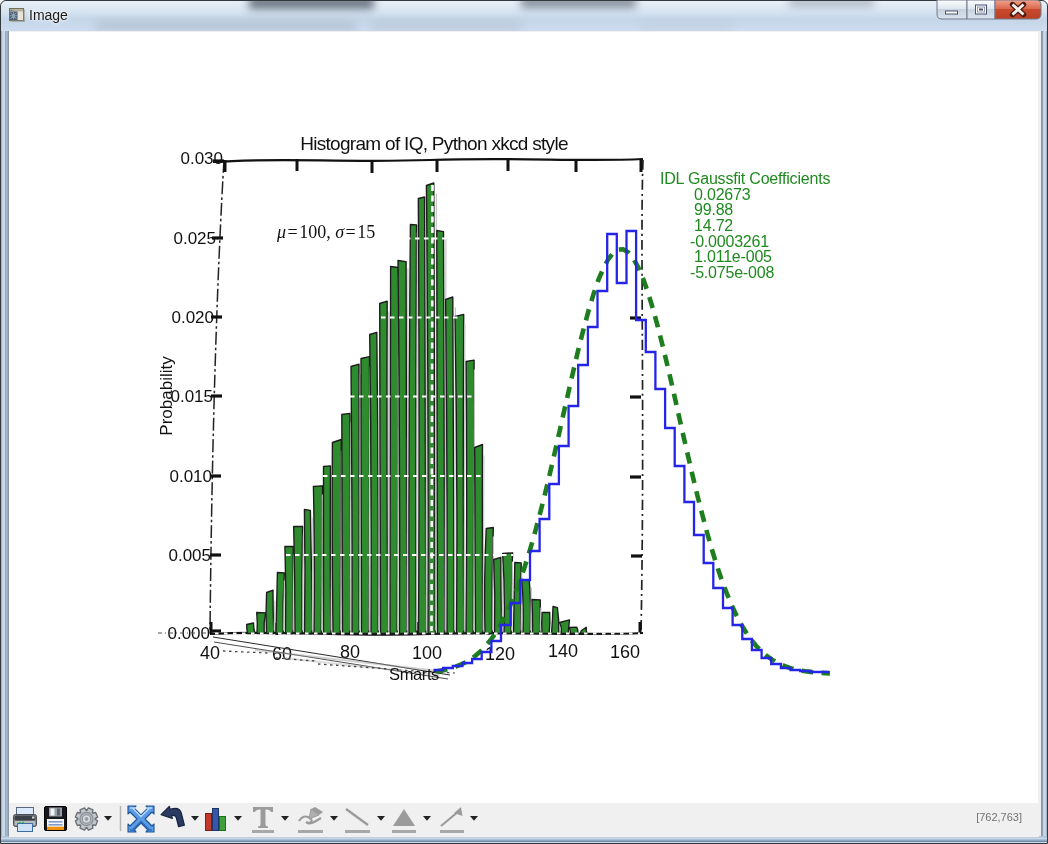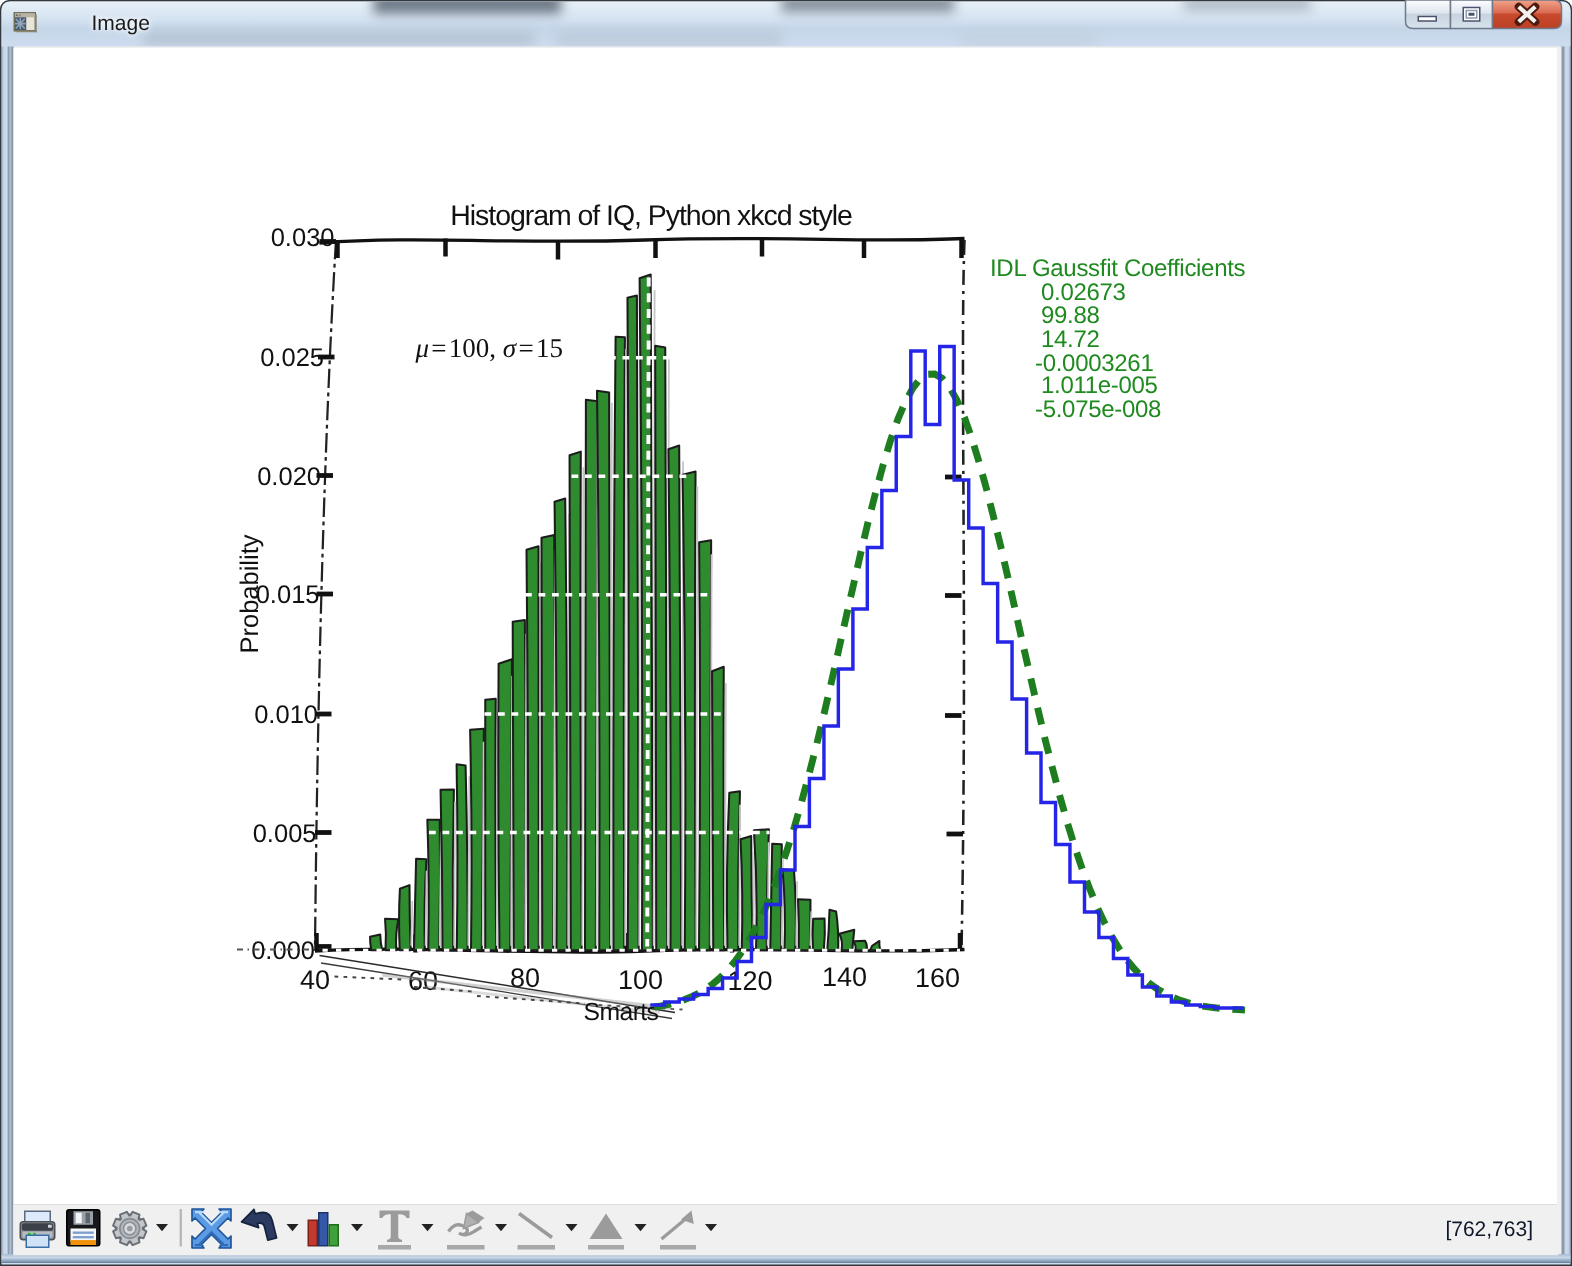--- a/index.html
+++ b/index.html
@@ -8,35 +8,35 @@
   #frame{border-radius:7px 7px 0 0;}
   .abs{position:absolute;}
   
   #frame{left:0;top:0;width:1048px;height:844px;background:#cfdded;}
   #outline{left:0;top:0;width:1046px;height:842px;border:1px solid #33383d;border-radius:6px 6px 0 0;}
   #titlebar{left:1px;top:1px;width:1046px;height:30px;border-radius:6px 6px 0 0;
     background:linear-gradient(180deg,#e8f0f8 0%,#d4e2f0 40%,#c5d6e9 60%,#cddcee 100%);overflow:hidden;}
   .smudge{position:absolute;filter:blur(4px);}
   #titleicon{left:8px;top:7px;}
   #titletext{left:29px;top:7px;font-size:14px;color:#1a1a1a;
-    text-shadow:0 0 3px #fff,0 0 6px #fff;margin-left:32px;}
+    text-shadow:0 0 3px #fff,0 0 6px #fff;}
   
   #lglass{left:1px;top:31px;width:7px;height:805px;
     background:linear-gradient(90deg,#8ea4bc 0%,#c3d2e4 18%,#cfdcec 50%,#7e93ac 70%,#b9c9db 82%,#8a9aae 100%);}
   #rglass{left:1040px;top:31px;width:7px;height:805px;
     background:linear-gradient(90deg,#8a9aae 0%,#b9c9db 18%,#7e93ac 30%,#cfdcec 55%,#c3d2e4 82%,#8ea4bc 100%);}
   #bglass{left:1px;top:836px;width:1046px;height:6px;
     background:linear-gradient(180deg,#a8bcd1 0%,#c9d9e9 40%,#8099b4 85%,#5f7894 100%);}
   
   #client{left:8px;top:31px;width:1032px;height:805px;background:#f0f0f0;
     border-left:1px solid #8a97a6;border-right:1px solid #8a97a6;}
   #canvas{left:9px;top:32px;width:1029px;height:771px;background:#ffffff;
     border-bottom:1px solid #b5b5b5;}
   #statusbar{left:9px;top:804px;width:1030px;height:32px;background:#f0f0f0;}
-  #coords{right:26px;top:811px;font-size:14px;color:#0f172a;z-index:30;}
+  #coords{right:26px;top:811px;font-size:11px;color:#737373;z-index:30;}
   svg{display:block;}
 </style>
 </head>
 <body>
 <div class="abs" id="frame"></div>
 <div class="abs" id="outline"></div>
 <div class="abs" id="titlebar">
   <div class="smudge" style="left:248px;top:-5px;width:125px;height:13px;background:#4e5a68;opacity:.8;"></div>
   <div class="smudge" style="left:520px;top:-5px;width:115px;height:12px;background:#55606e;opacity:.65;"></div>
   <div class="smudge" style="left:788px;top:-4px;width:85px;height:10px;background:#7e8996;opacity:.5;"></div>

